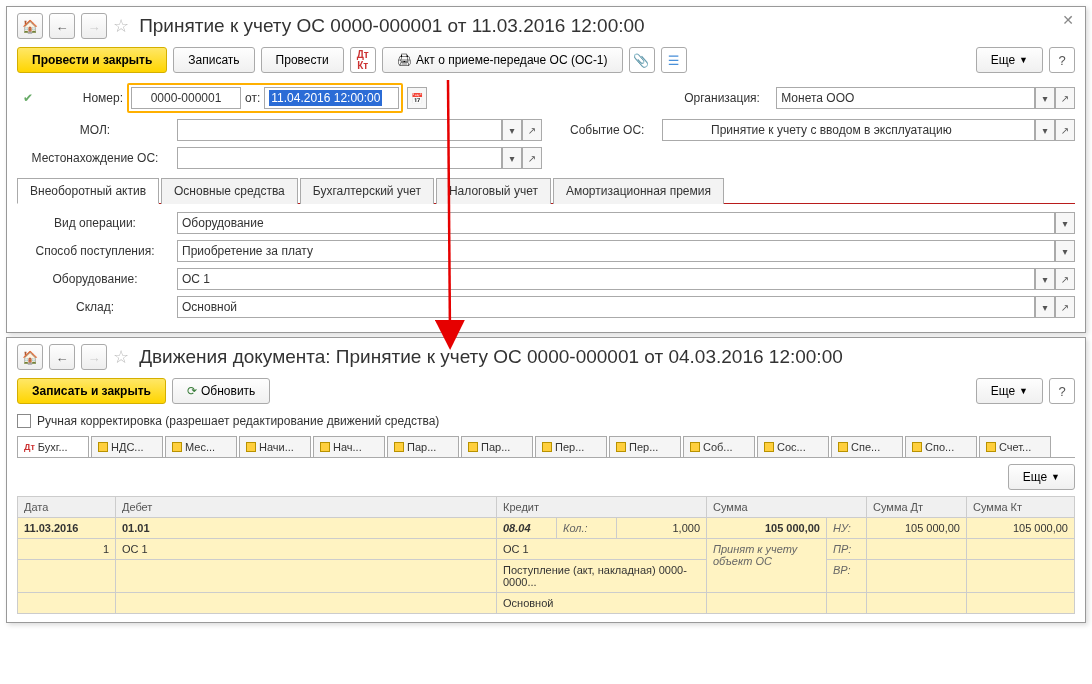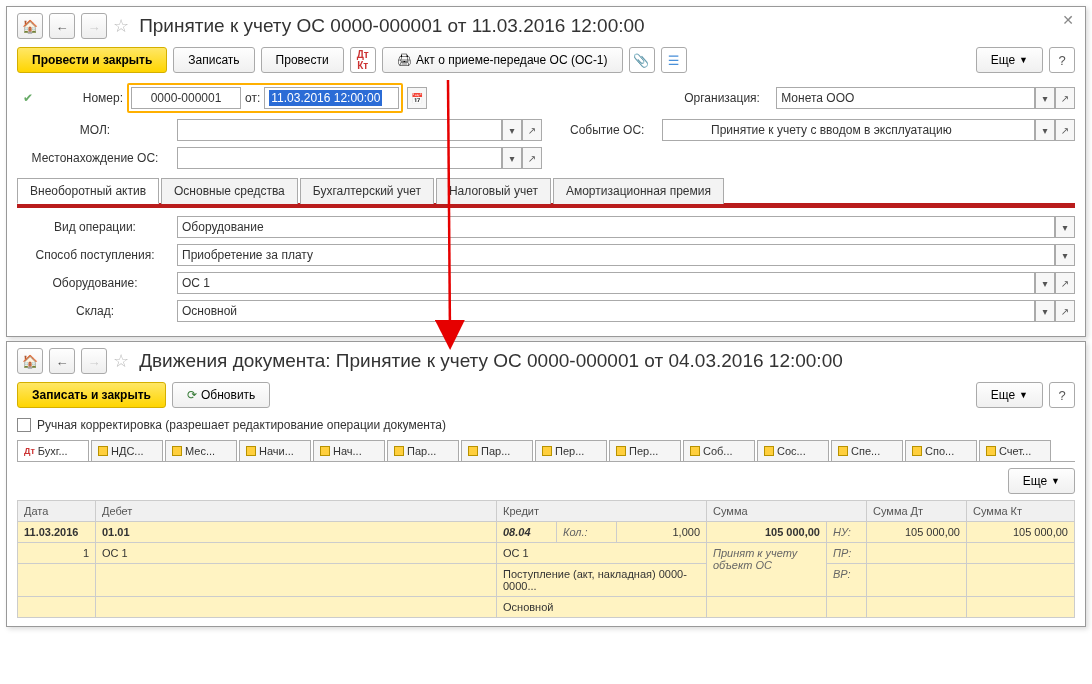--- a/index.html
+++ b/index.html
@@ -14,21 +14,21 @@
 .toolbar { display: flex; align-items: center; gap: 6px; margin-bottom: 10px; }
 .btn { border: 1px solid #aaa; background: linear-gradient(#fefefe,#f0f0f0); border-radius: 3px; padding: 4px 14px; height: 26px; display: inline-flex; align-items: center; cursor: pointer; font-size: 12px; }
 .btn.yellow { background: linear-gradient(#ffe766,#ffd500); border-color: #d4af00; font-weight: bold; }
 .spacer { flex: 1; }
 .form-row { display: flex; align-items: center; margin-bottom: 6px; gap: 4px; }
 .lbl { display: inline-block; min-width: 100px; text-align: center; }
 .input { border: 1px solid #aaa; background: #fff; height: 22px; padding: 0 4px; display: inline-flex; align-items: center; }
 .highlighted-group { border: 2px solid #ffb000; border-radius: 2px; padding: 2px; display: inline-flex; align-items: center; gap: 4px; }
 .sel-text { background: #2b6cd6; color: #fff; padding: 1px 2px; }
 .mini { border: 1px solid #aaa; width: 20px; height: 22px; display: inline-flex; align-items: center; justify-content: center; background: #f7f7f7; cursor: pointer; font-size: 10px; color: #555; }
-.tabs { display: flex; border-bottom: 5px solid #b91c1c; margin: 8px 0 8px 0; }
+.tabs { display: flex; border-bottom: 1px solid #b91c1c; margin: 8px 0 8px 0; }
 .tab { border: 1px solid #aaa; border-bottom: none; background: #f3f3f3; padding: 5px 12px; margin-right: 2px; cursor: pointer; position: relative; top: 1px; }
 .tab.active { background: #fff; border-bottom: 1px solid #fff; }
 .wide-input { flex: 1; display: flex; }
 .wide-input .input { flex: 1; }
 .grey-icon { width: 22px; height: 22px; display: inline-flex; align-items: center; justify-content: center; color: #6a6; }
 .line2 .lbl { min-width: 156px; }
 
 .mv-tabs { display: flex; gap: 2px; border-bottom: 1px solid #aaa; margin-bottom: 6px; overflow: hidden; }
 .mv-tab { border: 1px solid #aaa; border-bottom: none; background: #f5f5f5; padding: 4px 6px; cursor: pointer; display: flex; align-items: center; gap: 3px; min-width: 72px; overflow: hidden; white-space: nowrap; font-size: 11px; }
 .mv-tab.active { background: #fff; }
@@ -81,21 +81,21 @@
     <button class="icon-btn">?</button>
   </div>
 
   <div class="form-row">
     <span class="grey-icon">✔</span>
     <span class="lbl" style="min-width:80px;text-align:right;">Номер:</span>
     <span class="highlighted-group">
       <span class="input" style="width:110px;justify-content:center;">0000-000001</span>
       <span>от:</span>
       <span class="input" style="width:135px;">
-          <span class="sel-text">11.03.2016 12:00:00</span>
+          <span class="sel-text">11.04.2016 12:00:00</span>
         </span>
     </span>
     <span class="mini">📅</span>
     <div style="flex:1;"></div>
     <span style="min-width:88px;">Организация:</span>
     <div class="wide-input" style="flex:1.2;">
       <span class="input" style="flex:1;">Монета ООО</span>
       <span class="mini">▾</span>
       <span class="mini">↗</span>
     </div>
@@ -184,21 +184,21 @@
     <div class="spacer"></div>
     <button class="btn">
         <span>Еще</span> 
         <span style="font-size:9px;margin-left:4px;">▼</span>
       </button>
     <button class="icon-btn">?</button>
   </div>
 
   <div class="checkbox-row">
     <span class="chk"></span>
-    <span>Ручная корректировка (разрешает редактирование операции документа)</span>
+    <span>Ручная корректировка (разрешает редактирование движений средства)</span>
   </div>
 
   <div class="mv-tabs">
     <div class="mv-tab active">
         <span style="color:#c33;font-size:9px;font-weight:bold;">Дт</span>
         <span>Бухг...</span>
       </div>
     <div class="mv-tab">
         <span class="dot"></span>
         <span>НДС...</span>
@@ -256,21 +256,21 @@
   <div class="more-row">
     <button class="btn">
         <span>Еще</span> 
         <span style="font-size:9px;margin-left:4px;">▼</span>
       </button>
   </div>
 
   <table class="accgrid">
     <thead>
       <tr>
-        <th style="width:78px;">Дата</th>
+        <th style="width:98px;">Дата</th>
         <th colspan="2">Дебет</th>
         <th colspan="3">Кредит</th>
         <th colspan="2">Сумма</th>
         <th style="width:100px;" class="num">Сумма Дт</th>
         <th style="width:108px;" class="num">Сумма Кт</th>
       </tr>
     </thead>
     <tbody>
       <tr class="yl">
         <td style="font-weight:bold;">11.03.2016</td>

